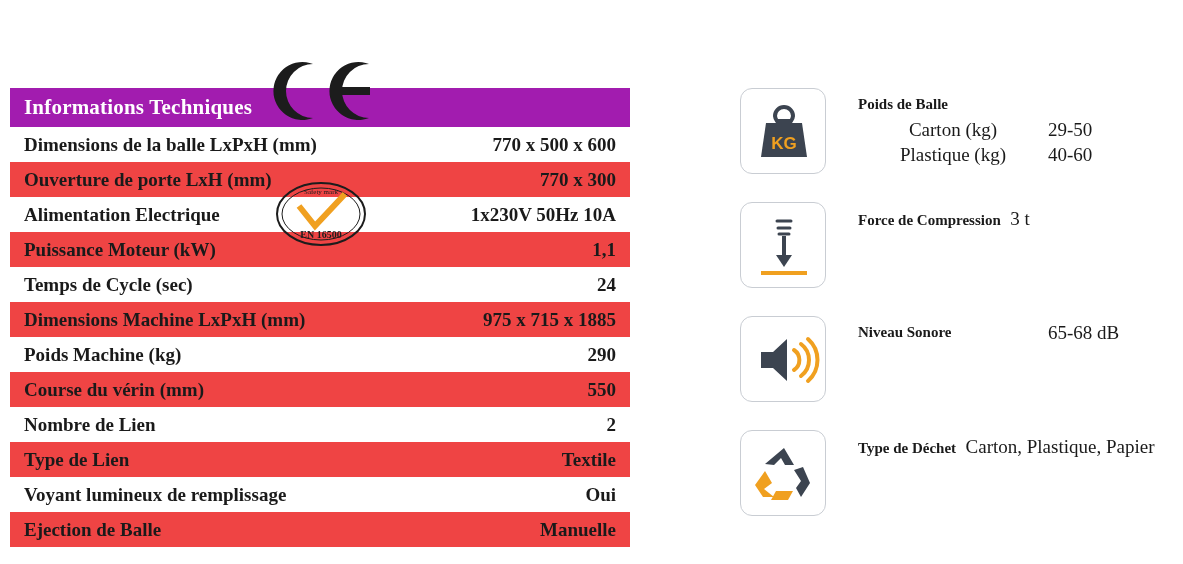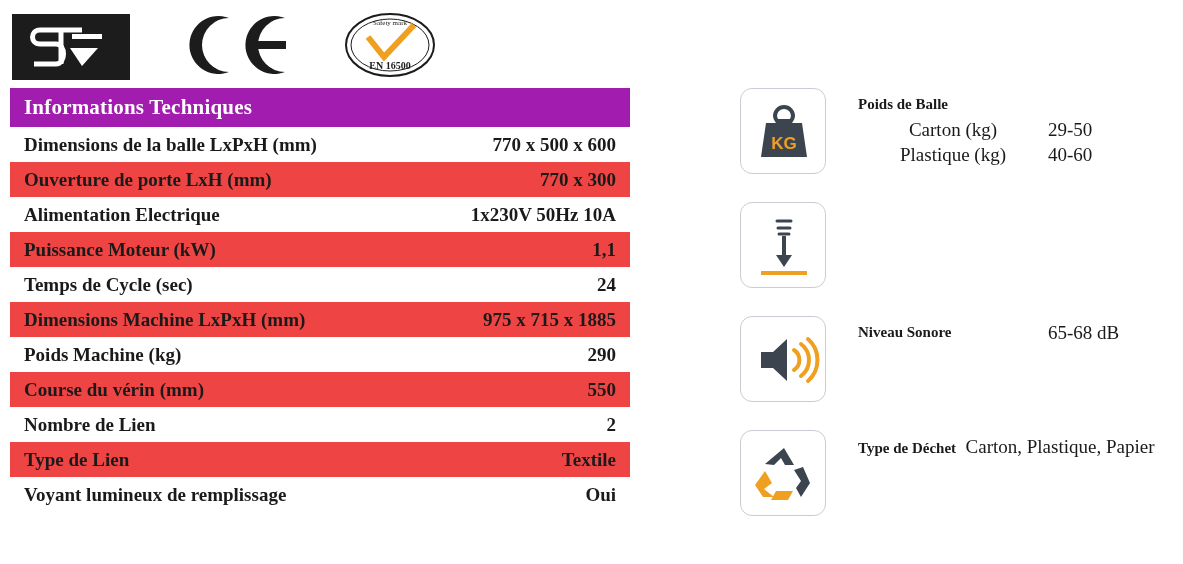--- a/index.html
+++ b/index.html
@@ -25,20 +25,21 @@
     width: 620px;
   }
 
   
   .logos {
     display: flex;
     align-items: center;
     height: 82px;
     gap: 52px;
     padding-left: 2px;
+    flex-direction: column;
   }
   .logo-box {
     width: 118px;
     height: 66px;
     background: #1c1c1c;
     position: relative;
     overflow: hidden;
   }
   .logo-box svg { position: absolute; left: 0; top: 0; }
 
@@ -193,20 +194,24 @@
           <td class="value">2</td>
         </tr>
         <tr class="alt">
           <td class="label">Type de Lien</td>
           <td class="value">Textile</td>
         </tr>
         <tr>
           <td class="label">Voyant lumineux de remplissage</td>
           <td class="value">Oui</td>
         </tr>
+        <tr class="alt">
+          <td class="label">Ejection de  Balle</td>
+          <td class="value">Manuelle</td>
+        </tr>
       </tbody>
     </table>
   </div>
 
   <div class="right-col">
 
     <div class="feature">
       <div class="icon-box">
         <svg width="86" height="86" viewBox="0 0 86 86">
           <path d="M25 34 L61 34 L66 68 L20 68 Z" fill="#3c4450"></path>
@@ -233,20 +238,24 @@
           <g stroke="#3c4450" stroke-width="3" stroke-linecap="round">
             <line x1="36" y1="18" x2="50" y2="18"></line>
             <line x1="37" y1="25" x2="49" y2="25"></line>
             <line x1="38" y1="31" x2="48" y2="31"></line>
           </g>
           <line x1="43" y1="33" x2="43" y2="54" stroke="#3c4450" stroke-width="4"></line>
           <path d="M35 52 L51 52 L43 64 Z" fill="#3c4450"></path>
           <rect x="20" y="68" width="46" height="4" fill="#f0a020"></rect>
         </svg>
       </div>
+      <div class="feature-text">
+        <span class="feature-title">Force de Compression</span>
+        <span class="inline-val">&nbsp;<span>3 t</span></span>
+      </div>
     </div>
 
     <div class="feature">
       <div class="icon-box">
         <svg width="86" height="86" viewBox="0 0 86 86">
           <path d="M20 35 L32 35 L46 22 L46 64 L32 51 L20 51 Z" fill="#3c4450"></path>
           <g fill="none" stroke="#f0a020" stroke-width="4" stroke-linecap="round">
             <path d="M53 33 a12 12 0 0 1 0 20"></path>
             <path d="M60 27 a20 20 0 0 1 0 32"></path>
             <path d="M67 22 a28 28 0 0 1 0 42"></path>

